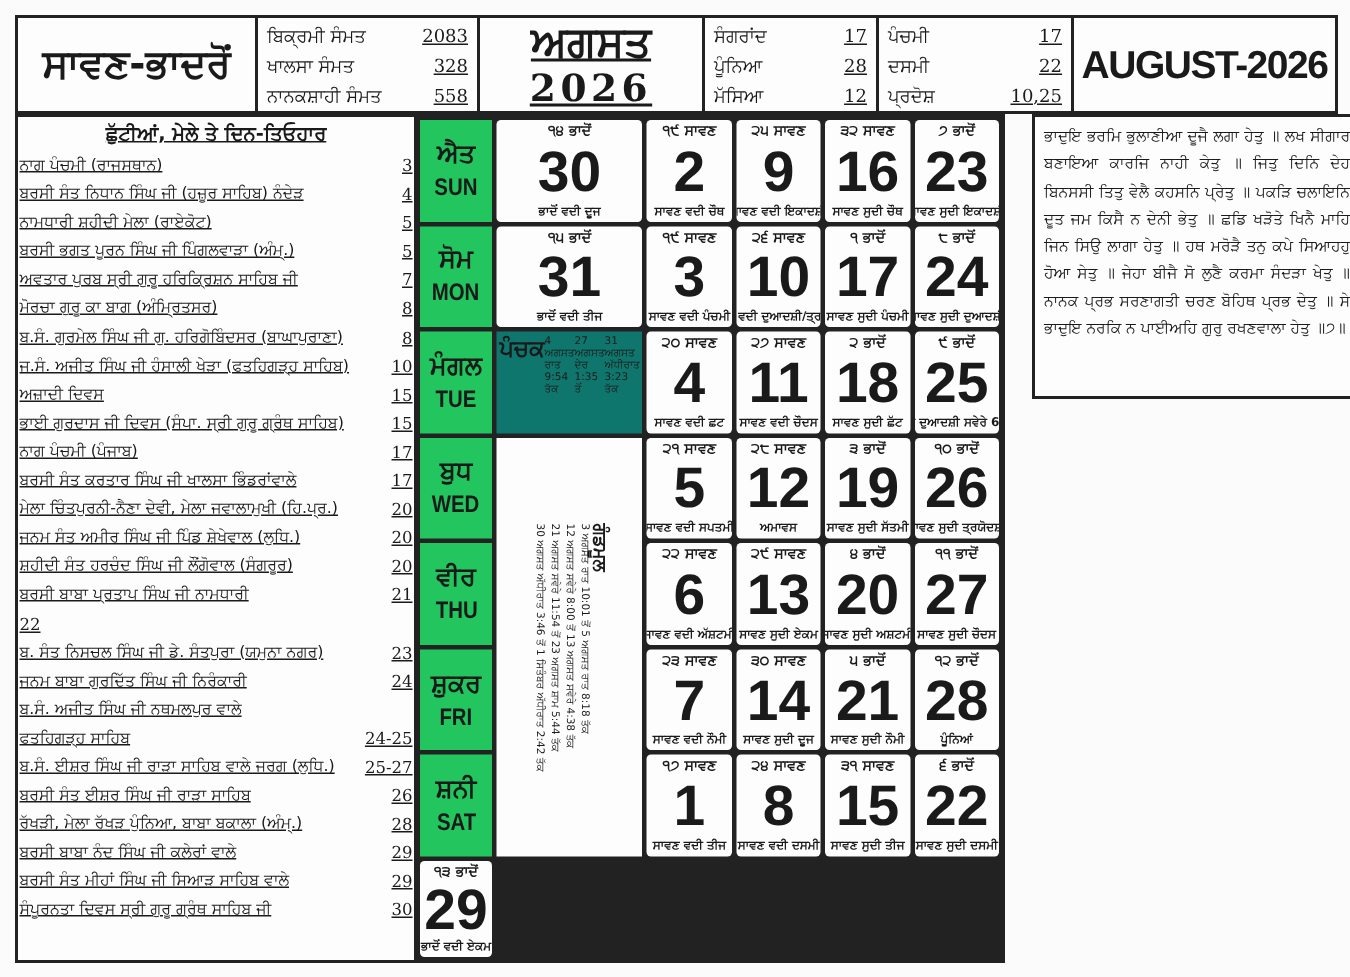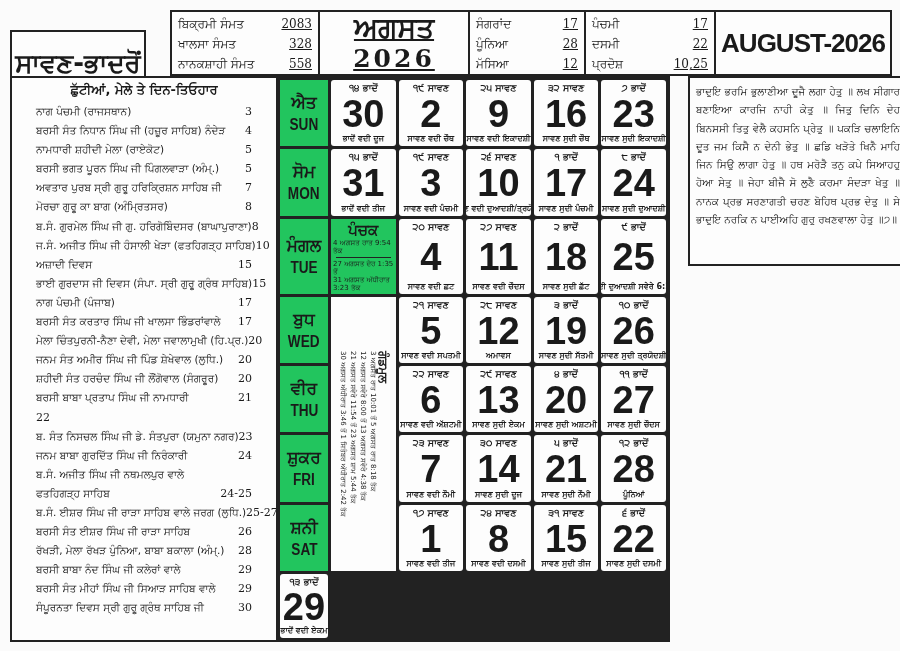--- a/index.html
+++ b/index.html
@@ -1,40 +1,40 @@
 <!DOCTYPE html>
 <html><head>
 <meta charset="utf-8">
 <style>
   html, body { margin:0; padding:0; }
   body { width:900px; height:651px; background:#fbfbfb; font-family:"DejaVu Sans", sans-serif; color:#1a1a1a; position:relative; overflow:hidden; }
   .box { position:absolute; border:2px solid #222; box-sizing:border-box; background:#fdfdfd; }
-  .hdr-title { left:10px; top:10px; width:136px; height:66px; display:flex; align-items:center; justify-content:center; font-size:26px; font-weight:bold;margin-top:20px; }
+  .hdr-title { left:10px; top:10px; width:162px; height:66px; display:flex; align-items:center; justify-content:center; font-size:26px; font-weight:bold; }
   .hdr-samat { left:170px; top:10px; width:150px; height:66px; padding:2px 6px; font-size:12px; }
   .row3 { display:flex; justify-content:space-between; line-height:20px; }
   .row3 .v { font-family:"DejaVu Serif", serif; font-size:12px;text-decoration:underline; }
   .hdr-month { left:318px; top:10px; width:152px; height:66px; text-align:center;text-decoration:underline; }
   .hdr-month .m { font-size:28px; font-weight:bold; line-height:32px; }
   .hdr-month .y { font-family:"DejaVu Serif", serif; font-size:25px; font-weight:bold; line-height:30px; letter-spacing:3px; }
   .hdr-info1 { left:468px; top:10px; width:118px; height:66px; padding:2px 6px; font-size:12px; }
   .hdr-info2 { left:584px; top:10px; width:132px; height:66px; padding:2px 6px; font-size:12px; }
   .hdr-eng { left:714px; top:10px; width:178px; height:66px; display:flex; align-items:center; justify-content:center; font-family:"Liberation Sans", sans-serif; font-weight:bold; font-size:26px; transform-origin:center; letter-spacing:-1px; }
-  .events { left:10px; top:76px; width:268px; height:566px; padding:4px 24px; }
+  .events { left:10px; top:76px; width:268px; height:566px; padding:4px 1px;text-decoration:underline; }
   .events h2 { margin:0 0 4px 0; text-align:center; font-size:13px; font-weight:bold; }
   .ev { display:flex; justify-content:space-between; font-size:10.5px; line-height:19.1px; white-space:nowrap; }
   .ev .d { font-family:"DejaVu Serif", serif; font-size:11px; }
   .cal { position:absolute; left:276px; top:76px; width:394px; height:566px; border:2px solid #222; box-sizing:border-box; background:#222; display:grid; grid-template-columns:48px repeat(5, 1fr); grid-template-rows:repeat(7, 1fr); gap:3px; padding:2px; }
   .dayname { background:#22c55e; display:flex; flex-direction:column; align-items:center; justify-content:center; }
   .dayname .pa { font-size:17px; font-weight:bold; }
   .dayname .en { font-family:"Liberation Sans", sans-serif; font-size:16px; font-weight:bold; transform:scaleX(0.85); margin-top:4px; }
   .cell { background:#fdfdfd; display:flex; flex-direction:column; align-items:center; justify-content:space-between; padding:2px 1px; overflow:hidden; border-radius:3px; }
   .cell .top { font-size:9.5px; font-weight:bold; line-height:12px; }
   .cell .num { font-family:"Liberation Sans", sans-serif; font-weight:bold; font-size:38px; line-height:38px; }
   .cell .bot { font-size:8px; font-weight:bold; line-height:10px; white-space:nowrap; text-align:center; }
-  .panchak { background:#22c55e; display:flex; flex-direction:column; align-items:center; padding:2px; font-size:7px; }
+  .panchak { background:#0f766e; display:flex; flex-direction:row; align-items:flex-start; padding:2px; font-size:7px; }
   .panchak .t { font-size:15px; font-weight:bold; }
   .panchak hr { width:90%; border:0; border-top:1.5px solid #222; margin:2px 0; }
   .vert { grid-row: span 4; background:#fdfdfd; display:flex; align-items:center; justify-content:center; }
   .vert .inner { writing-mode:vertical-rl; font-size:7px; line-height:10px; white-space:nowrap; }
   .vert .inner b { font-size:12px; }
   .gurbani { left:672px; top:76px; width:220px; height:190px; padding:4px 6px; font-size:10.3px; line-height:18.3px; text-align:justify;margin-left:16px; }
 </style>
 </head>
 <body>
 

